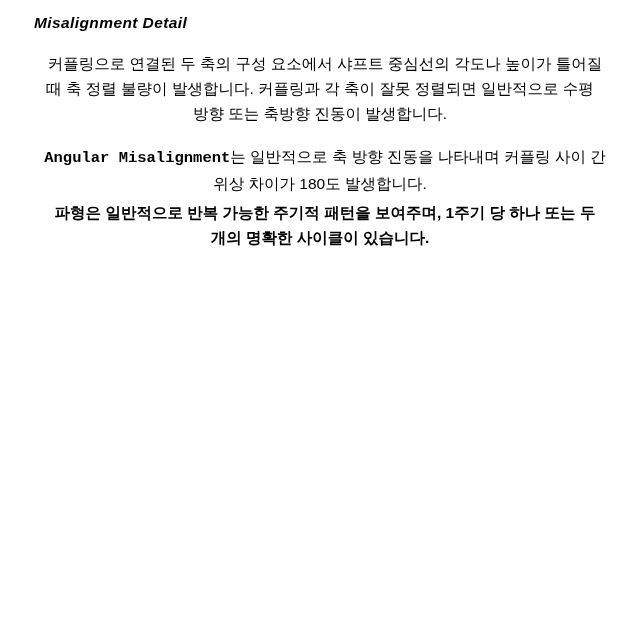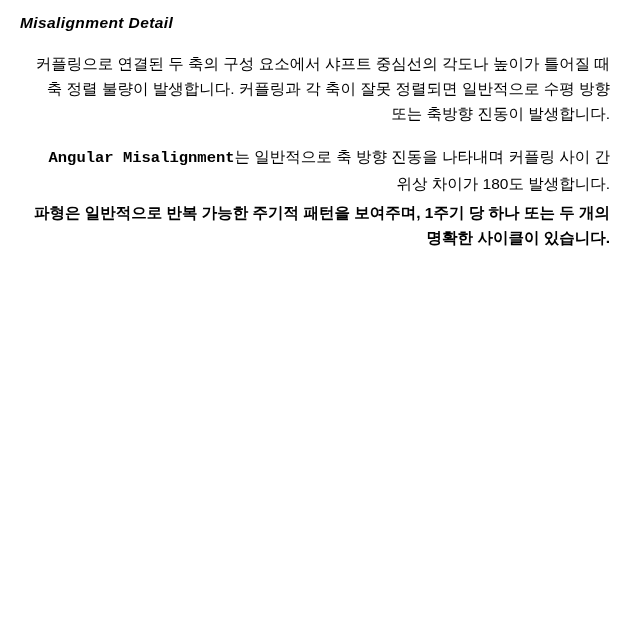--- a/index.html
+++ b/index.html
@@ -12,40 +12,40 @@
     background: #ffffff;
     font-family: "Liberation Sans", sans-serif;
     color: #000000;
     overflow: hidden;
   }
   .page {
     position: relative;
     width: 628px;
     height: 636px;
     box-sizing: border-box;
-    padding: 10px 18px 0 16px;
+    padding: 10px 18px 0 30px;
     border-radius: 21px;
   }
   .doc-title {
     font-size: 15.5px;
     font-weight: bold;
     font-style: italic;
     letter-spacing: 0.4px;
     margin: 4px 0 0 4px;
     line-height: 1.2;
   }
   .body-block {
     margin-top: 18px;
   }
   p.para {
     font-size: 15.5px;
     line-height: 1.62;
     margin: 0 0 18px 0;
     text-indent: 10px;
-    text-align: right;
+    text-align: center;
     word-break: keep-all;
   }
   p.para.tight {
     margin-bottom: 4px;
   }
   p.para:last-child {
     margin-bottom: 0;
     font-weight: bold;
   }
   .term {

